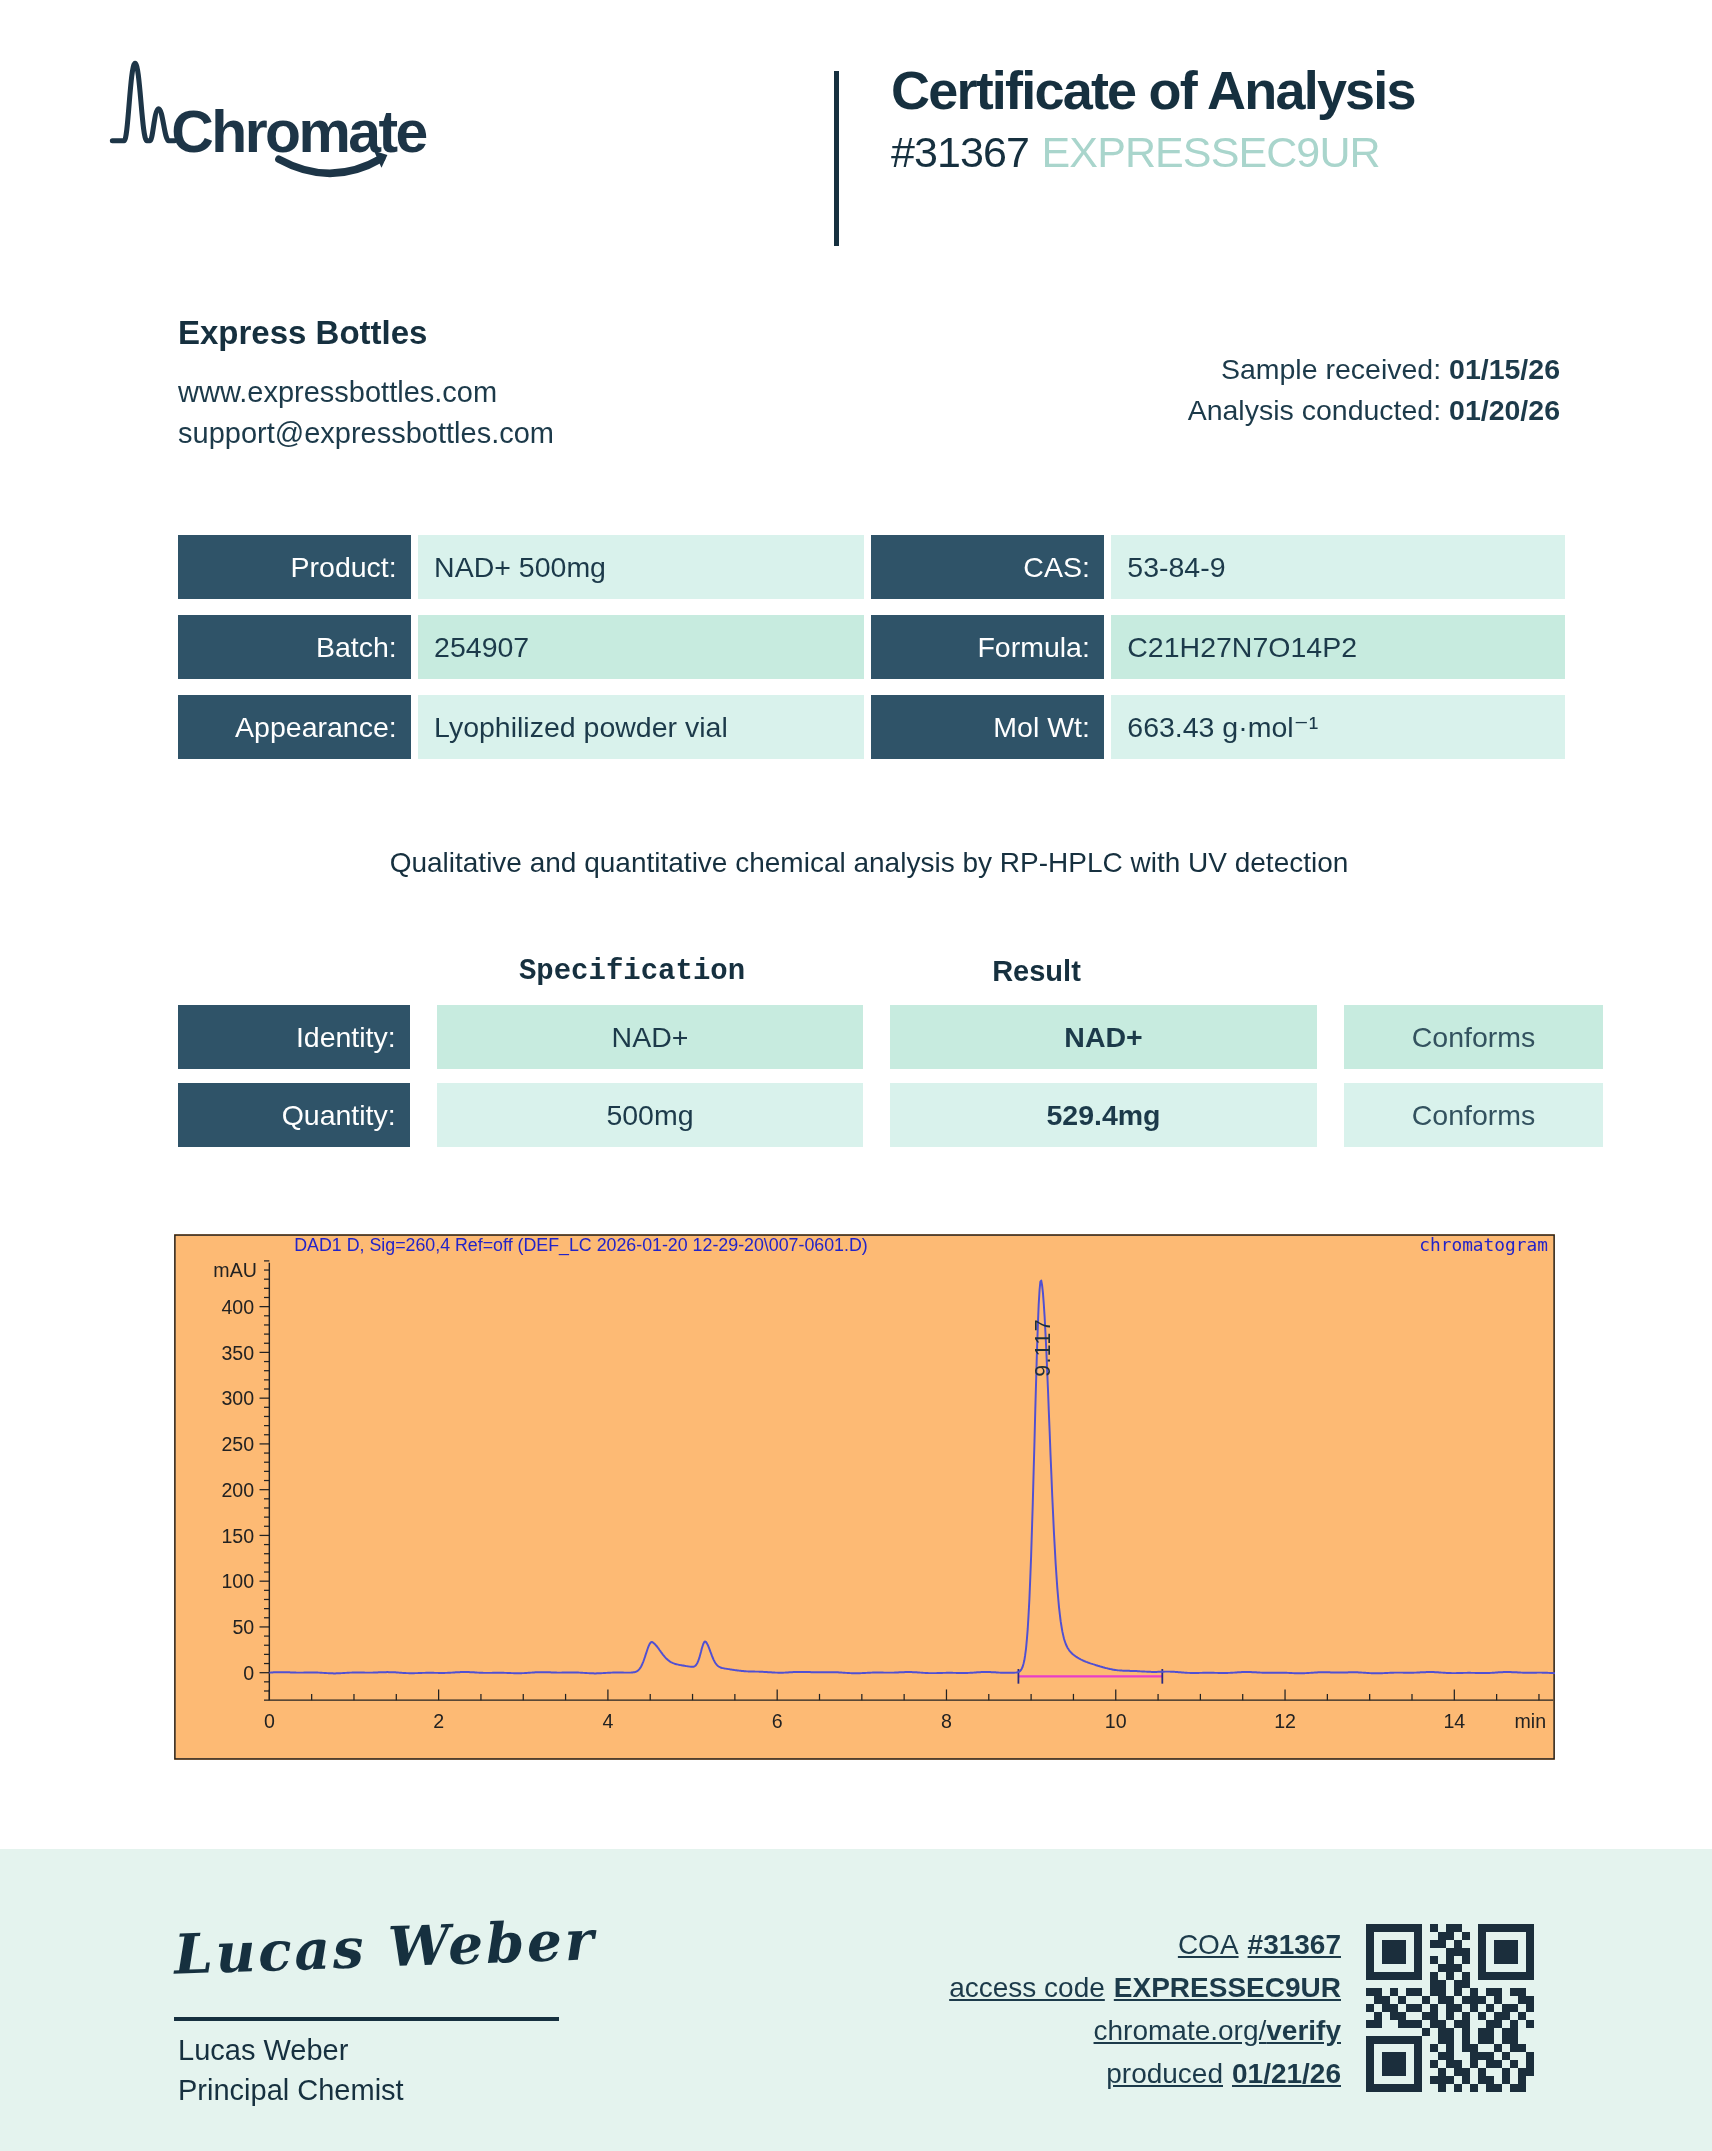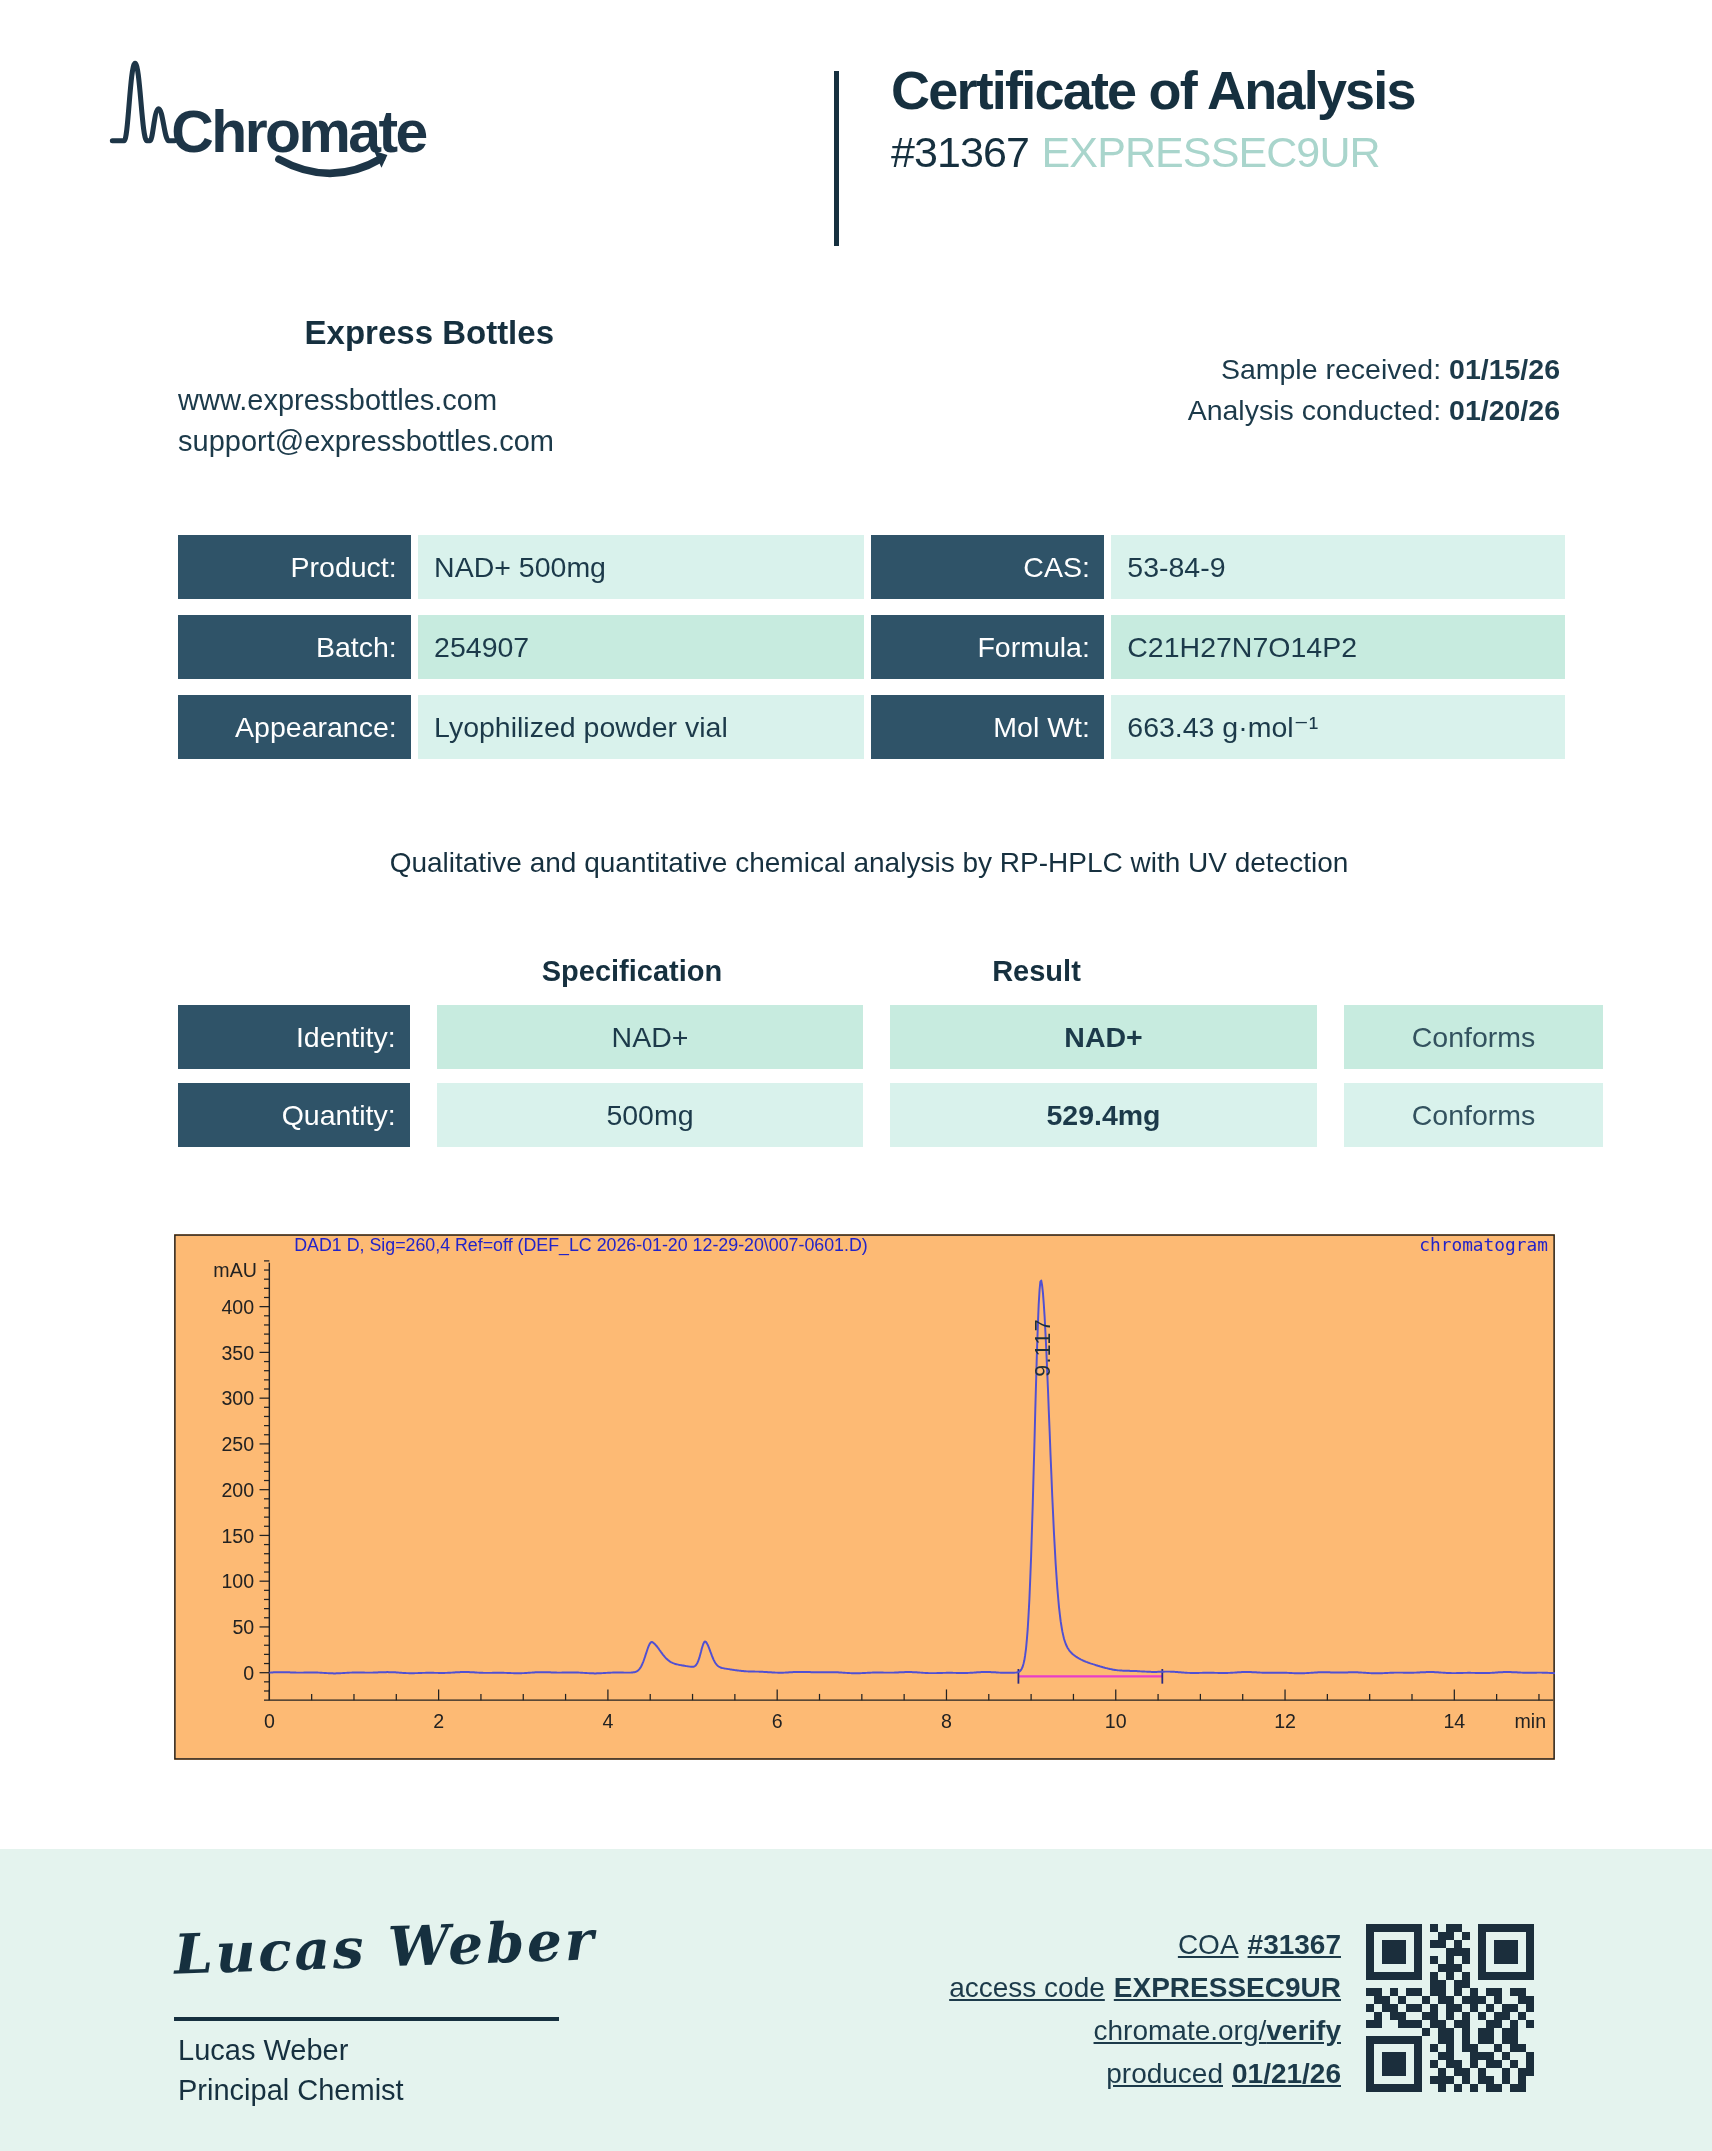--- a/index.html
+++ b/index.html
@@ -9,42 +9,42 @@
   
   .logo{position:absolute;left:109px;top:45px;width:328px;height:141px;}
   .header-divider{position:absolute;left:834px;top:71px;width:4.5px;height:175px;background:#16303f;}
   .title-block{position:absolute;left:891px;top:62px;width:784px;}
   .doc-title{font-size:54px;font-weight:700;color:#16303f;letter-spacing:-1.8px;line-height:1.05;}
   .doc-sub{margin-top:9px;font-size:43px;letter-spacing:-0.9px;color:#16303f;}
   .doc-sub .access{color:#a9d5cc;margin-left:12.5px;}
 
   
   .client-left{position:absolute;left:178px;top:314px;}
-  .client-name{font-size:33px;font-weight:700;color:#16303f;margin-bottom:28px;text-align:right;}
+  .client-name{font-size:33px;font-weight:700;color:#16303f;margin-bottom:20px;}
   .client-line{font-size:29px;line-height:41px;color:#1c3a4a;}
   .client-right{position:absolute;right:153px;top:349px;text-align:right;font-size:28.5px;line-height:41px;color:#1c3a4a;}
   .client-right .b{font-weight:700;}
 
   
   .prod-table{position:absolute;left:178px;top:535px;width:1381px;display:grid;
               grid-template-columns:233px 446px 233px 454px;gap:16px 7.1px;grid-auto-rows:64px;}
   .cell-lbl{background:#2f5368;color:#ffffff;display:flex;align-items:center;justify-content:flex-end;
             padding-right:14.3px;font-size:28.5px;}
   .cell-val{display:flex;align-items:center;padding-left:16px;font-size:28.5px;color:#1c3a4a;}
   .m-light{background:#d9f2ec;}
   .m-dark{background:#c7ebdf;}
 
   
   .analysis-note{position:absolute;left:166px;top:847px;width:1406px;text-align:center;
                  font-size:28px;font-weight:400;color:#16303f;}
 
   
   .spec-wrap{position:absolute;left:178px;top:955px;width:1373px;}
   .spec-head{position:absolute;top:0;font-size:29px;font-weight:700;color:#16303f;text-align:center;}
-  .spec-head.h1{left:241px;width:426px;}
+  .spec-head.h1{left:241px;width:426px;font-family:Liberation Mono, monospace;}
   .spec-head.h2{left:645px;width:427px;text-align:center;}
   .spec-rows{position:absolute;left:0;top:50px;width:1373px;}
   .spec-row{display:grid;grid-template-columns:232px 426px 427px 259px;column-gap:27px;height:64px;margin-bottom:14.3px;}
   .cell-c{display:flex;align-items:center;justify-content:center;font-size:28.5px;color:#1c3a4a;}
   .cell-c.bold{font-weight:700;}
   .cell-c.status{color:#33525f;}
 
   
   .chart{position:absolute;left:174px;top:1234px;width:1381px;height:526px;background:#fdba74;}
 

